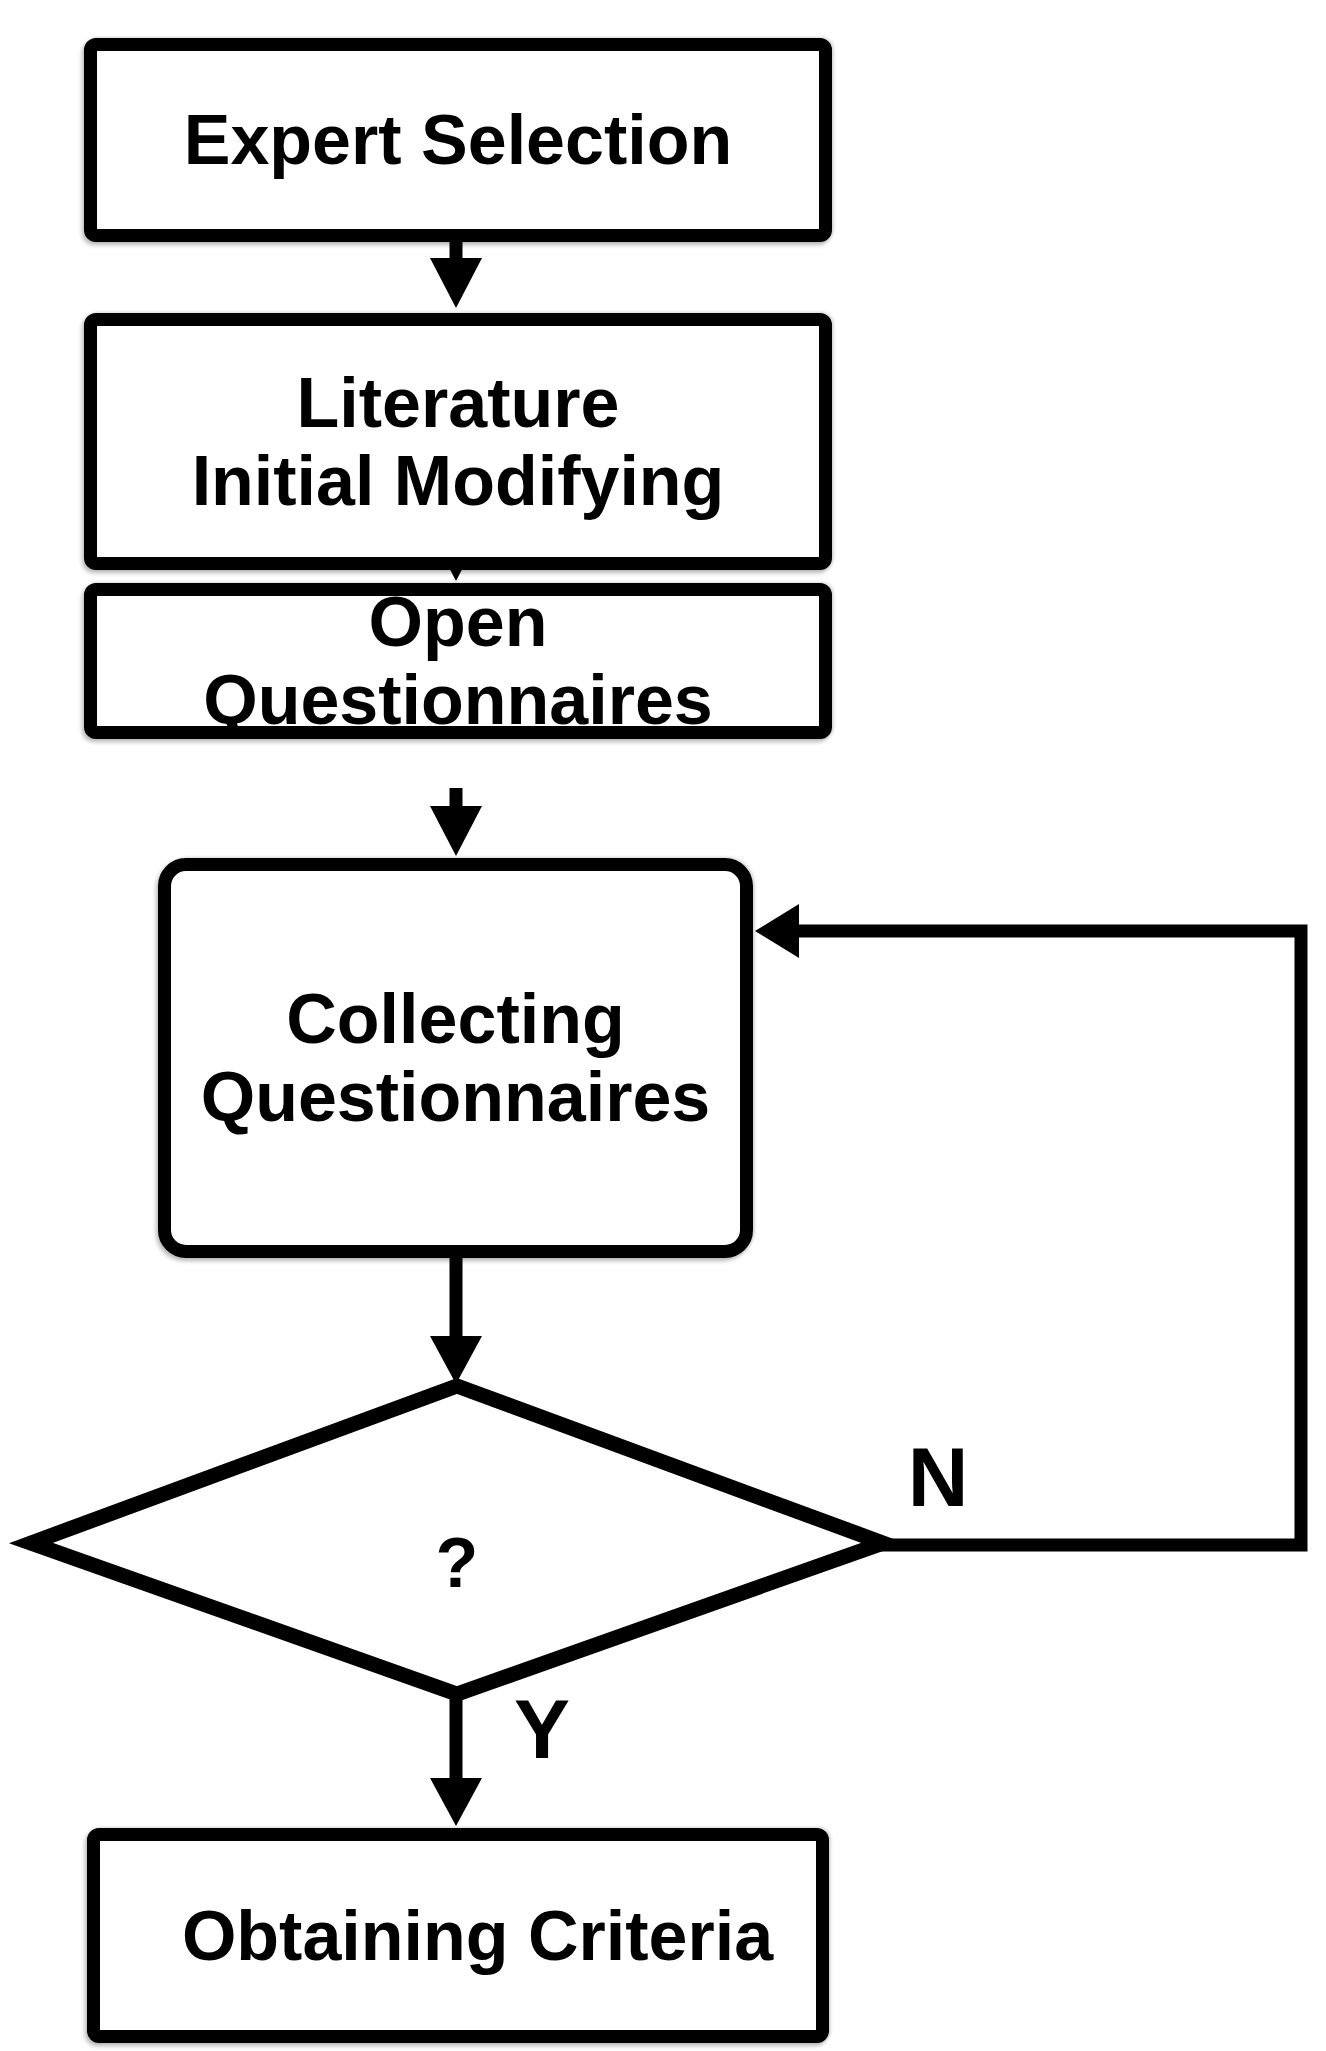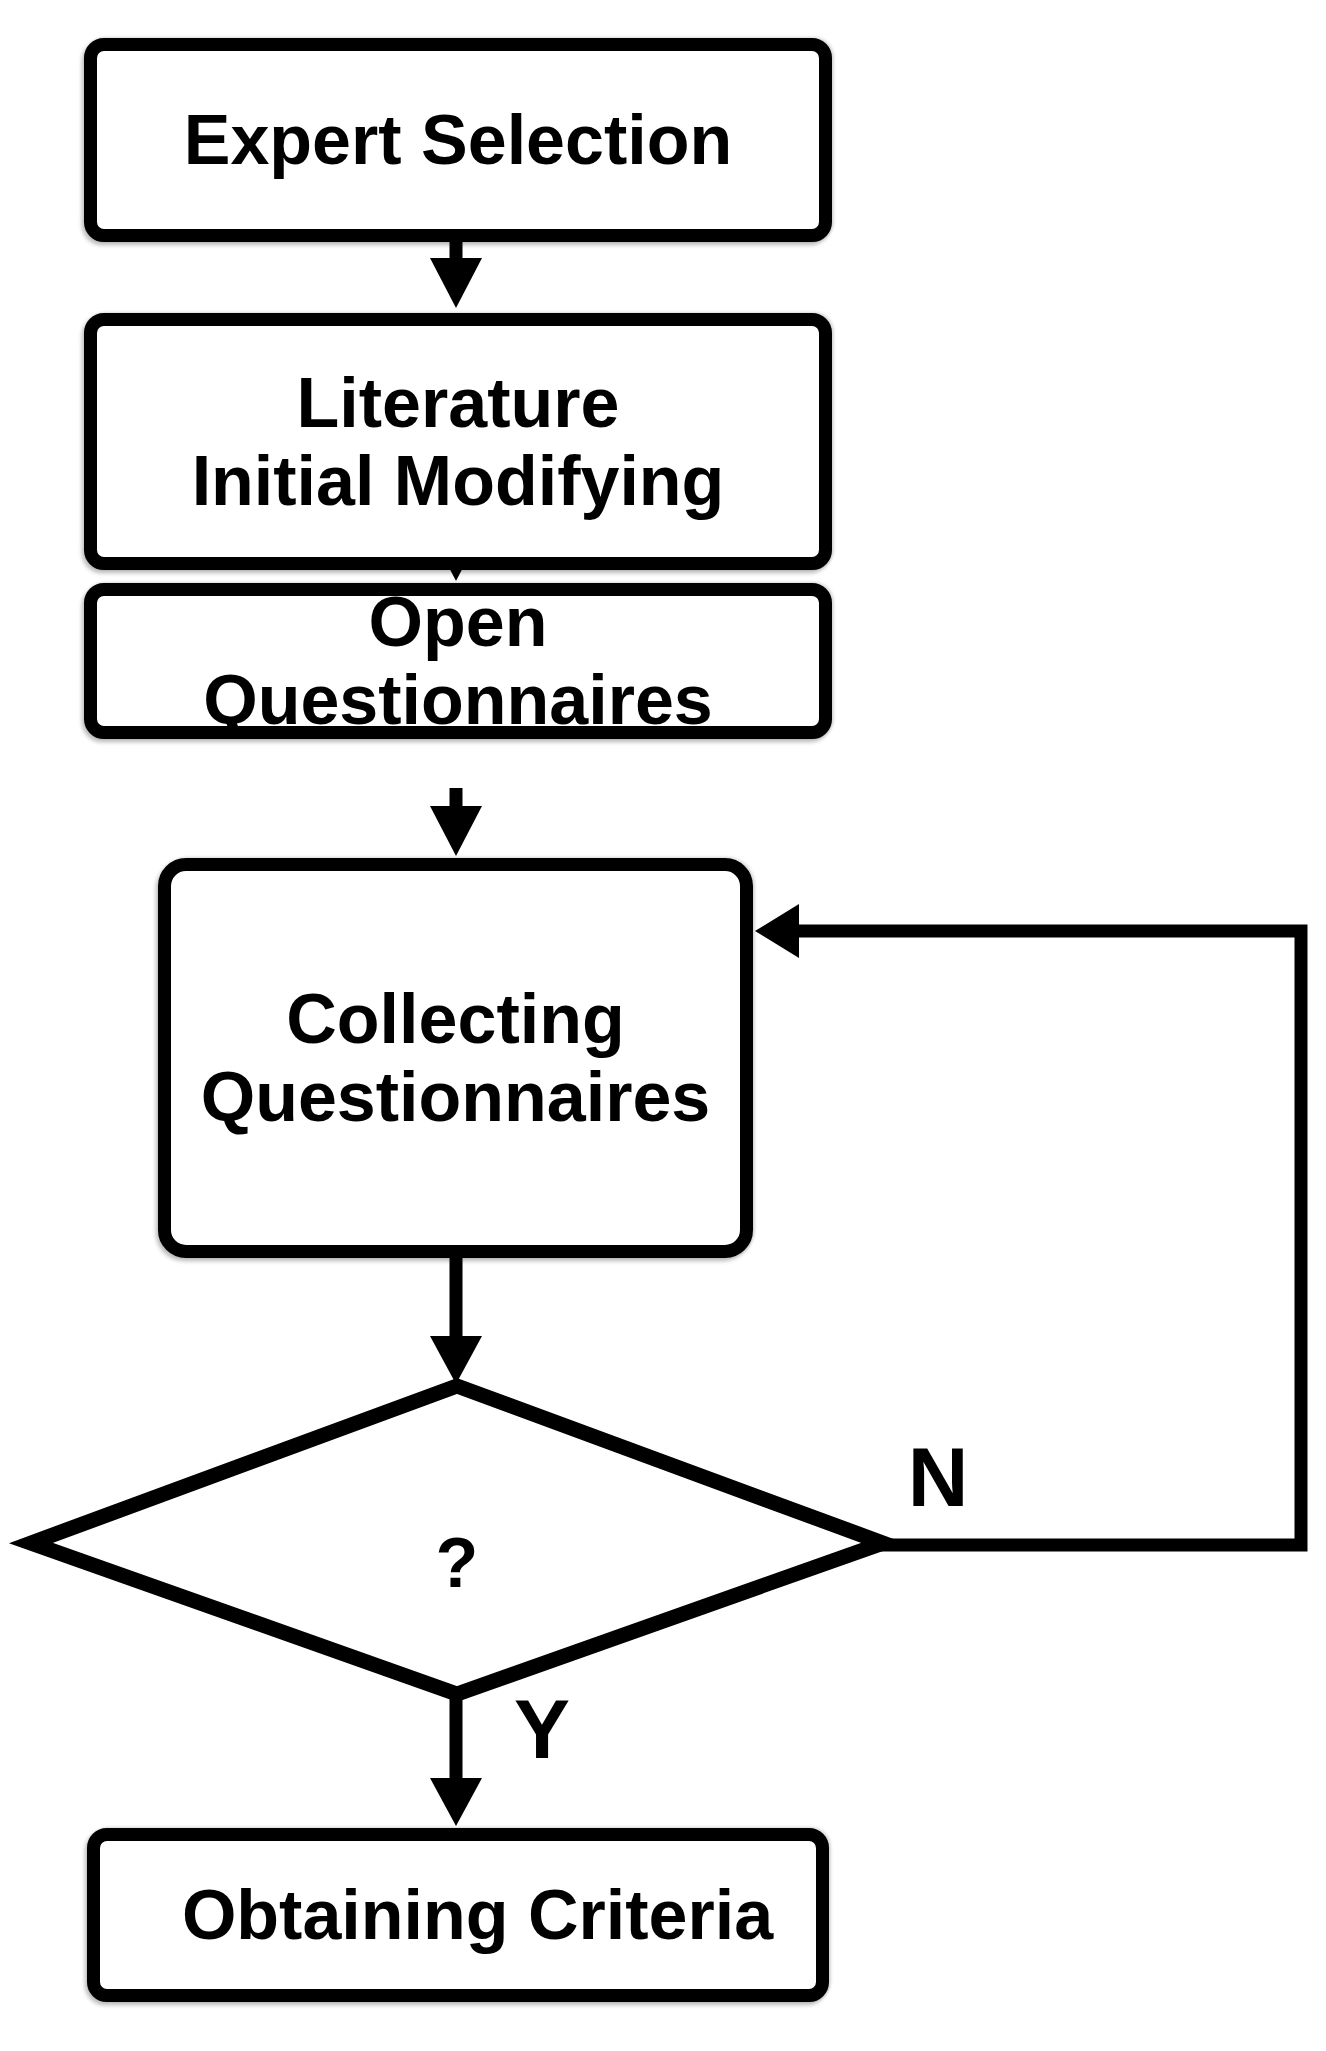--- a/index.html
+++ b/index.html
@@ -12,38 +12,38 @@
     overflow:hidden;
   }
   .layer{position:absolute;left:0;top:0;width:1326px;height:2051px;}
   svg.layer{z-index:1;}
   .nodes{z-index:2;}
   .node{
     position:absolute;
     box-sizing:border-box;
     background:#ffffff;
     border:13px solid #000000;
-    border-radius:20px;
+    border-radius:12px;
     display:flex;
     flex-direction:column;
     align-items:center;
     justify-content:center;
     text-align:center;
     font-size:70px;
     font-weight:600;
     line-height:78px;
     letter-spacing:0px;
     box-shadow:-2px 3px 4px rgba(0,0,0,0.28), 2px -1px 3px rgba(0,0,0,0.15);
   }
   .node .ln{white-space:nowrap;}
   #node-expert    {left:84px;  top:38px;   width:748px; height:204px;}
   #node-literature{left:84px;  top:313px;  width:748px; height:257px;}
   #node-open      {left:84px;  top:583px;  width:748px; height:156px;}
   #node-collect   {left:158px; top:858px;  width:595px; height:400px; border-radius:28px;}
-  #node-obtain    {left:87px;  top:1828px; width:742px; height:174px;padding-left:39px;}
+  #node-obtain    {left:87px;  top:1828px; width:742px; height:215px;padding-left:39px;}
   .decision-text{
     position:absolute;
     left:37px; top:1386px; width:840px; height:308px;
     z-index:3;
     display:flex;
     flex-direction:column;
     align-items:center;
     justify-content:center;
     padding-top:46px;
     box-sizing:border-box;

